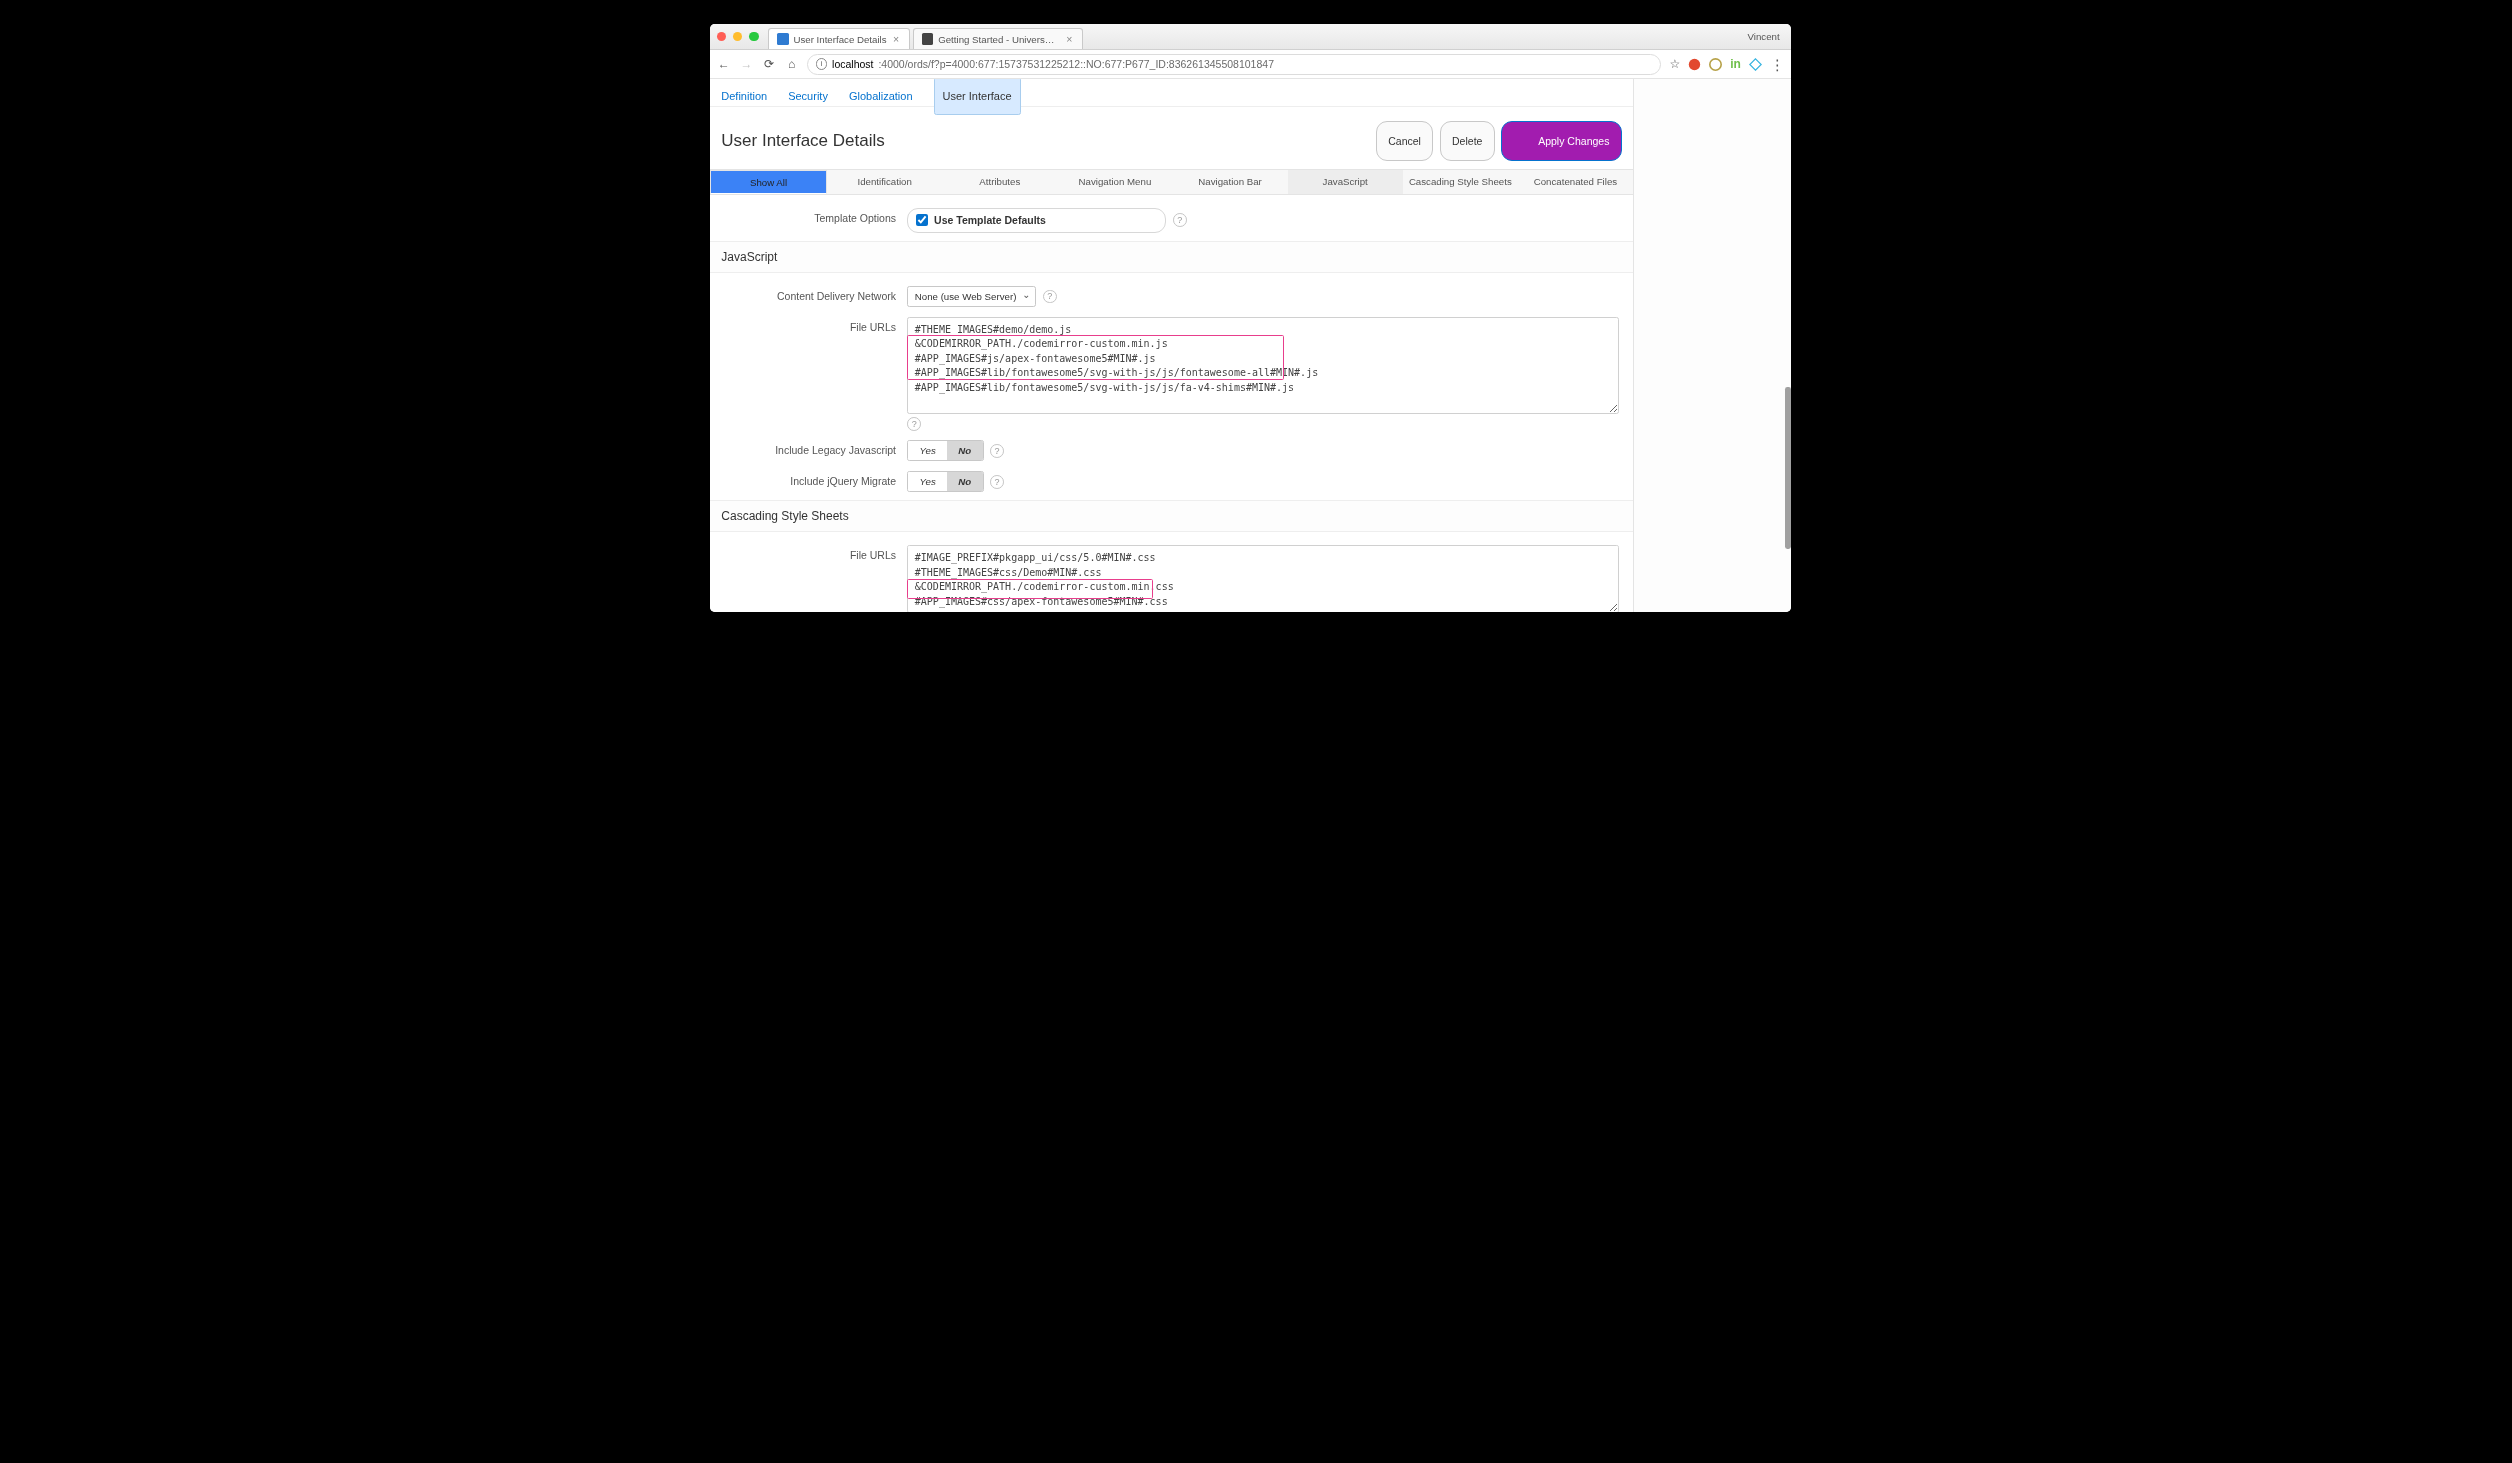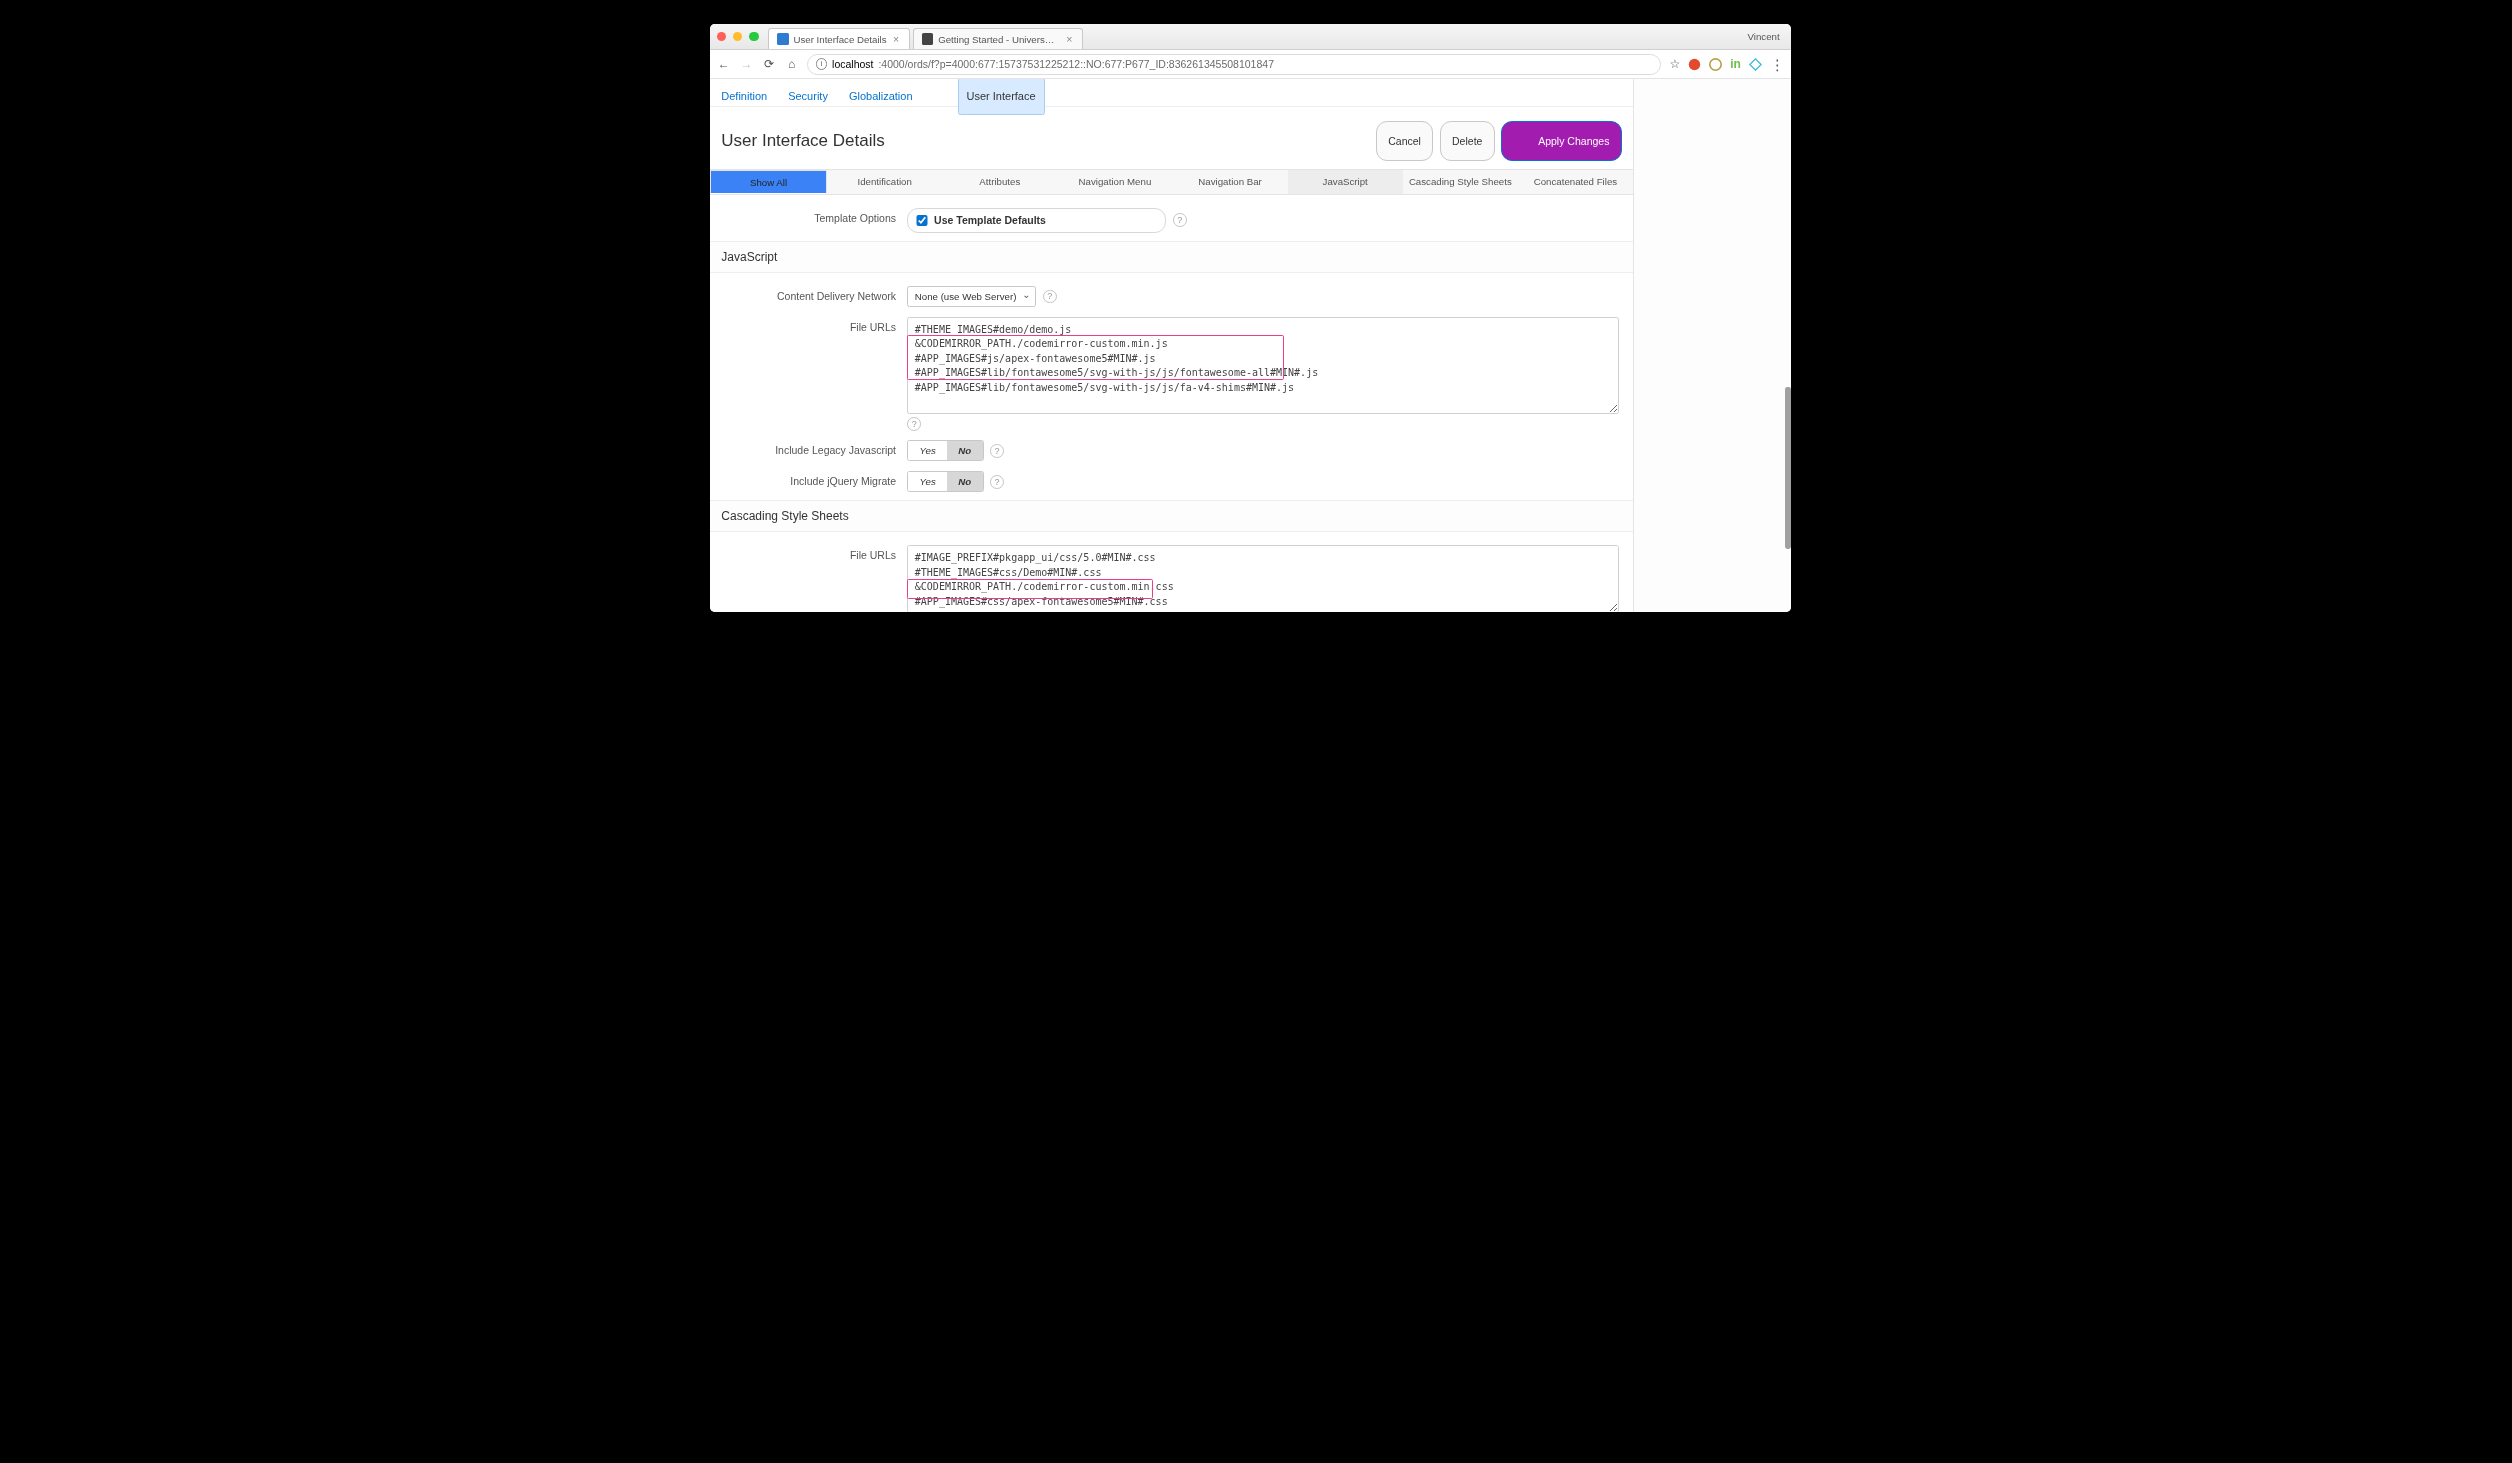--- a/index.html
+++ b/index.html
@@ -37,21 +37,21 @@
 
   
   .content { flex:1; display:flex; overflow:hidden; }
   .main { flex:1; overflow:auto; background:#fff; position:relative; border-right:0.8px solid #e4e4e4;}
   .sidepad { width:157px; background:#fdfdfd; position:relative;}
   .scroll-ind { position:absolute; right:0; top:308px; width:5.7px; height:162px; background:#a0a0a0; border-radius:2.4px;}
 
   
   .subnav { display:flex; gap:21px; padding:6.5px 11.3px 0; border-bottom:0.8px solid #eee; height:27.5px; align-items:center;}
   .subnav a { color:#0572ce; font-size:11px; text-decoration:none; }
-  .subnav a.current { background:#d7eaff; border:0.8px solid #a8cdee; border-radius:2.4px; padding:12px 8px; color:#333;margin-left:24px; }
+  .subnav a.current { background:#d7eaff; border:0.8px solid #a8cdee; border-radius:2.4px; padding:12px 8px; color:#333; }
 
   
   .hdr-row { display:flex; align-items:center; justify-content:space-between; padding:14.6px 11.3px 8px;}
   .page-title { font-size:17px; font-weight:400; color:#333; }
   .btns { display:flex; gap:6.5px; }
   .btn { height:40px; padding:0 11.3px; border:0.8px solid #c8c8c8; background:#fafafa; border-radius:11px; font-size:10.5px; color:#333; cursor:pointer;}
   .btn.primary { background:#a21caf; border-color:#0572ce; color:#fff; font-weight:400;padding-left:36px; }
 
   
   .innertabs { display:flex; border-top:0.8px solid #e4e4e4; border-bottom:0.8px solid #e4e4e4; }
@@ -60,21 +60,21 @@
   .itab.hl { background:#ededed; }
   .innertabs { background:#f7f7f7; }
   .innertabs .itab.active { background:#3b82f6; border:0.8px solid #e4e4e4; border-bottom:0.8px solid #fff; margin-bottom:-0.8px;}
 
   
   .section-body { padding:8px 0 3.2px; }
   .frow { display:flex; align-items:flex-start; padding:4.9px 11.3px; }
   .flabel { width:186px; text-align:right; padding-right:11.3px; color:#555; font-size:10.5px; padding-top:4px;}
   .fctrl { flex:1; display:flex; align-items:center; gap:6.5px;}
   .checkbox { width:11.3px;height:11.3px; accent-color:#0572ce;}
-  .tplbox { border:0.8px solid #d8d8d8; border-radius:11px; padding:5.7px 8px; width:259px; background:#fff; display:flex; align-items:center; gap:6.5px;}
+  .tplbox { border:0.8px solid #d8d8d8; border-radius:11px; padding:5.7px 8px; width:259px; background:#fff; display:flex; align-items:flex-start; gap:6.5px;}
   .tplbox b { font-size:10.5px; }
   .help { width:13.8px;height:13.8px;border:0.8px solid #c5c5c5;border-radius:50%; color:#999; font-size:9px; display:inline-flex;align-items:center;justify-content:center;}
 
   .sect-h { font-size:12px; color:#333; padding:8px 11.3px; border-top:0.8px solid #eee; border-bottom:0.8px solid #eee; background:#fdfdfd;}
 
   .select { height:21px; border:0.8px solid #c8c8c8; border-radius:2.4px; padding:0 18px 0 6.5px; font-size:9.7px; background:#fff; position:relative; min-width:129px; display:inline-flex; align-items:center;}
   .select::after { content:"⌄"; position:absolute; right:4.9px; top:2.4px; color:#666;}
 
   textarea.code { width:712px; border:0.8px solid #d0d0d0; border-radius:2.4px; padding:4.9px 6.5px; font-family: Menlo, Consolas, monospace; font-size:10px; line-height:1.45; color:#444; resize:both; }
   textarea.code.h1 { height:97px; }

